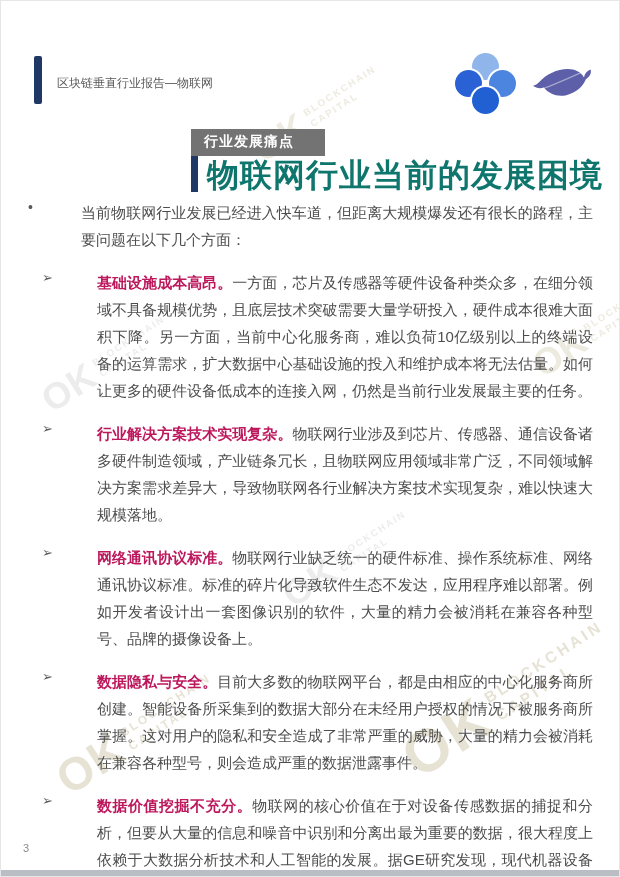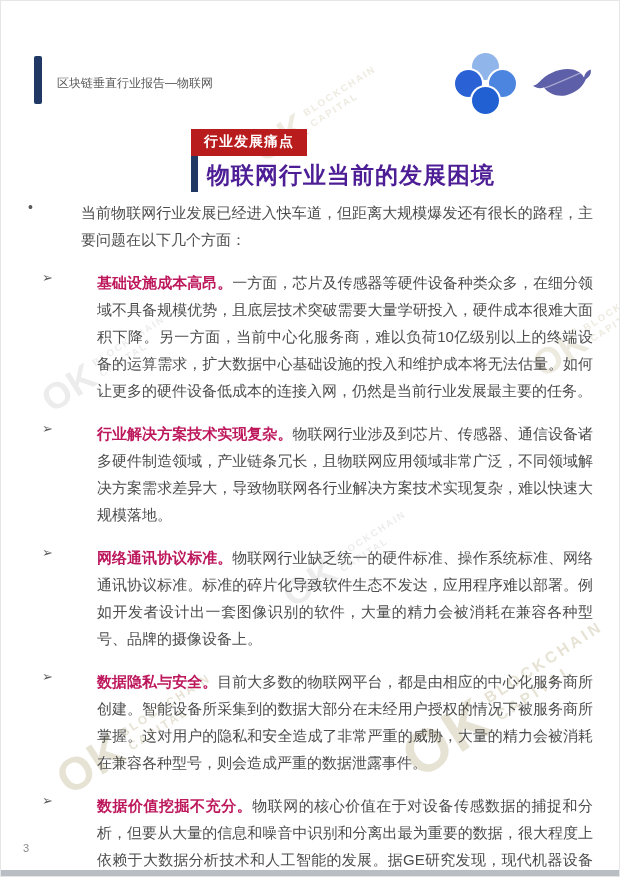--- a/index.html
+++ b/index.html
@@ -49,29 +49,29 @@
   .oklogo .c {
     position:absolute; width:27px; height:27px; border-radius:50%;
     box-shadow:0 0 0 2px #fff;
   }
   .whale { width:60px; height:38px; }
 
   
   .title-block { position:absolute; left:190px; top:128px; z-index:1; }
   .badge {
     display:inline-block;
-    background:#b91c1c; color:#fff;
+    background:#737373; color:#fff;
     font-size:14px; font-weight:bold;
-    padding:4px 13px 5px 13px;
+    padding:4px 31px 5px 13px;
     letter-spacing:1px;
   }
   .title-row { display:flex; align-items:stretch; margin-top:0; }
   .title-vbar { width:7px; background:#1F3864; margin-right:9px; }
   h1.page-title {
-    font-size:23px; font-weight:bold; color:#4c1d95;
+    font-size:32px; font-weight:bold; color:#0f766e;
     letter-spacing:1px; line-height:34px; padding-top:2px;
   }
 
   
   .content { position:absolute; left:0; top:196px; width:620px; z-index:1; }
   .para { position:relative; margin:2px 28px 0 48px; }
   .para .marker {
     position:absolute; left:-21px; top:0;
     font-size:14px; color:#595959;
   }

